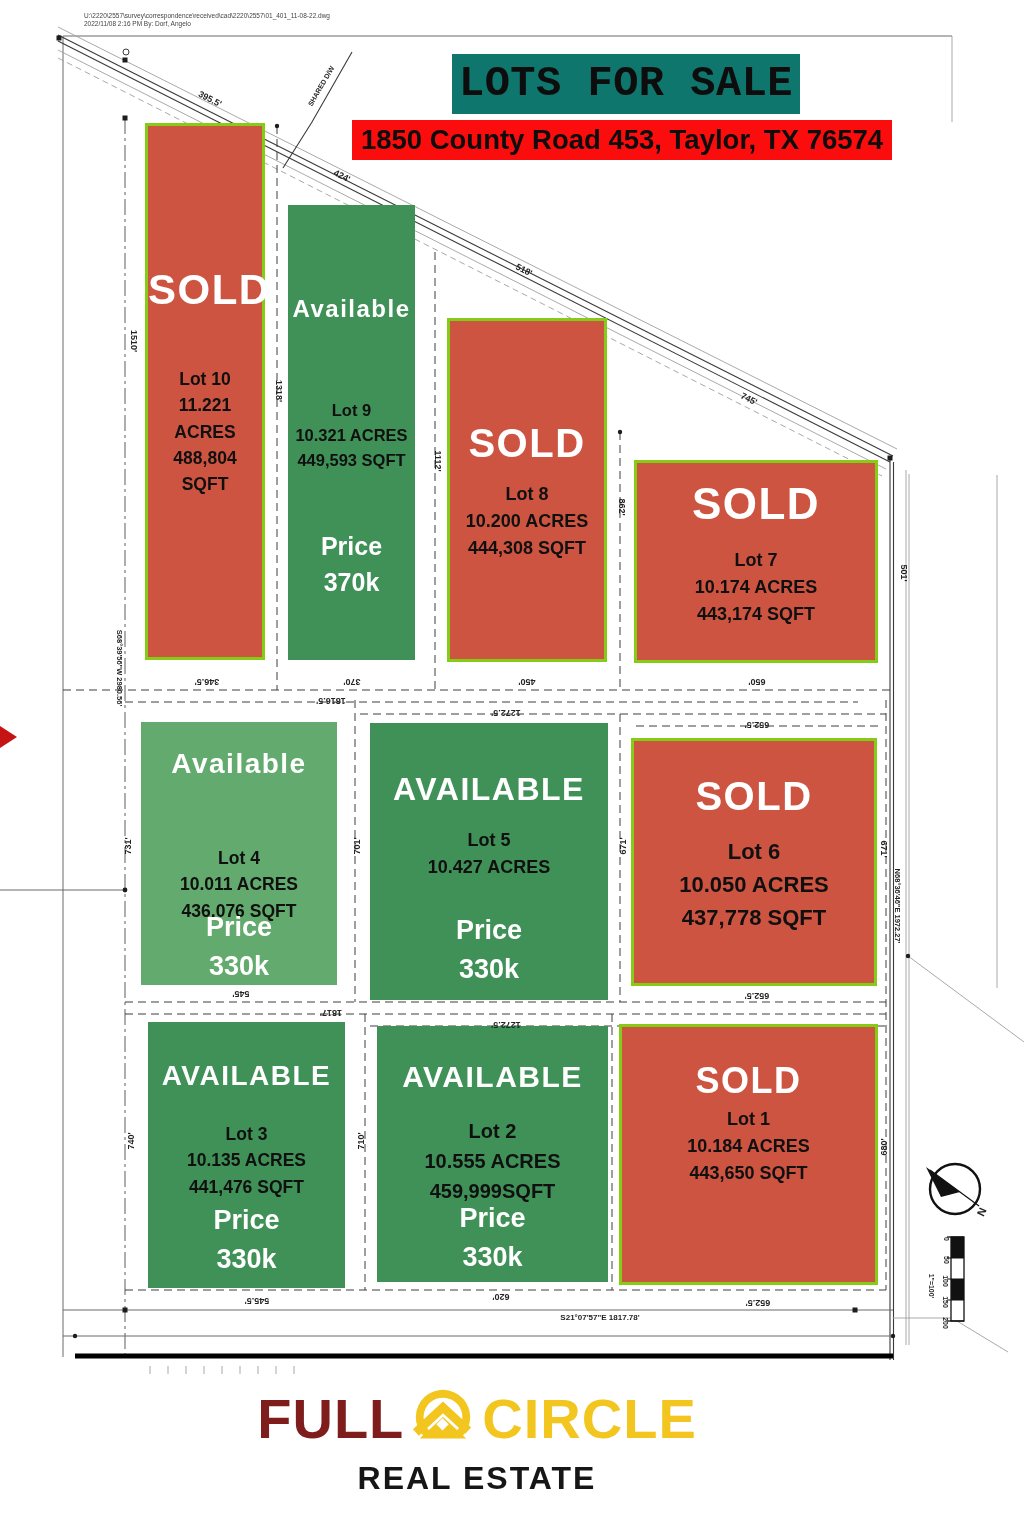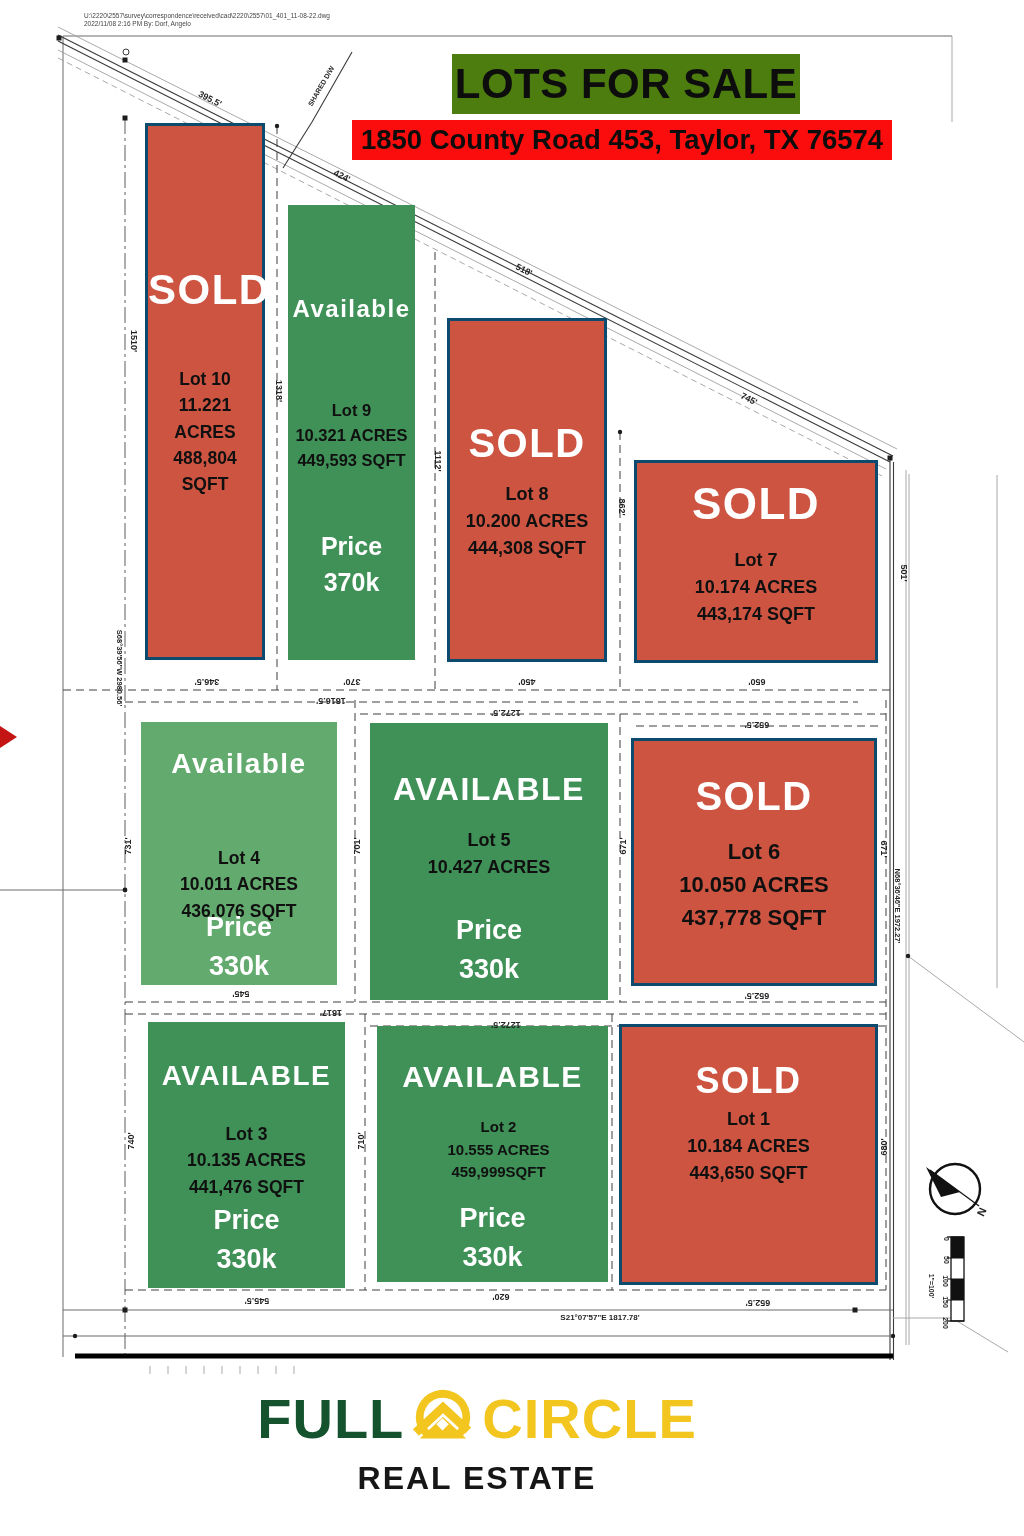--- a/index.html
+++ b/index.html
@@ -16,21 +16,21 @@
   .mk{fill:#1d1d1d;}
 
   .filehdr{position:absolute;left:84px;top:12px;font-size:6.5px;line-height:8px;color:#444;
            white-space:nowrap;}
   .banner{position:absolute;display:flex;align-items:center;justify-content:center;
           font-weight:bold;color:#0d0d0d;text-align:center;}
   .banner.title{left:452px;top:54px;width:348px;height:60px;font-size:42px;letter-spacing:0.5px;}
   .banner.address{left:352px;top:120px;width:540px;height:40px;font-size:27.5px;}
 
   .lot{position:absolute;box-sizing:border-box;text-align:center;}
-  .lot.sold-bg{border:3px solid #0c4a6e;}
+  .lot.sold-bg{border:3px solid #84cc16;}
   .lot .status{position:absolute;left:0;width:100%;color:#ffffff;font-weight:bold;letter-spacing:1.5px;}
   .lot .details{position:absolute;left:0;width:100%;color:#101010;font-weight:bold;line-height:1.5;}
   .lot .price{position:absolute;left:0;width:100%;color:#ffffff;font-weight:bold;line-height:1.45;}
 
   .dim{position:absolute;font-weight:bold;color:#242424;white-space:nowrap;}
 
   .red-arrow{position:absolute;left:0;top:726px;width:0;height:0;
              border-top:11px solid transparent;border-bottom:11px solid transparent;
              border-left:17px solid #c41414;}
 
@@ -140,21 +140,21 @@
       <line x1="947" y1="1300" x2="964" y2="1300" stroke="#111" stroke-width="1"></line>
       <line x1="947" y1="1321" x2="964" y2="1321" stroke="#111" stroke-width="1.3"></line>
     </g>
   </svg>
 
   <div class="filehdr">
     <div>U:\2220\2557\survey\correspondence\received\cad\2220\2557\01_401_11-08-22.dwg</div>
     <div>2022/11/08 2:16 PM By: Dorf, Angelo</div>
   </div>
 
-  <div class="banner title" style="background: #4d7c0f;">
+  <div class="banner title" style="background: #0f766e; font-family: Liberation Mono, monospace;">
     <span>LOTS FOR SALE</span>
   </div>
   <div class="banner address" style="background: rgb(251, 13, 13);">
     <span>1850 County Road 453, Taylor, TX 76574</span>
   </div>
 
   <div class="red-arrow"></div>
 
   <div id="lots">
       <div class="lot sold-bg" style="left: 145px; top: 123px; width: 120px; height: 537px; background: rgb(206, 84, 66);">
@@ -231,21 +231,21 @@
           <div>10.135 ACRES</div>
           <div>441,476 SQFT</div>
         </div>
         <div class="price" style="top: 179px; font-size: 27px;">
           <div>Price</div>
           <div>330k</div>
         </div>
       </div>
       <div class="lot" style="left: 377px; top: 1026px; width: 231px; height: 256px; background: rgb(63, 145, 87);">
         <div class="status" style="top: 34px; font-size: 30px;">AVAILABLE</div>
-        <div class="details" style="top: 90px; font-size: 15px; padding-left: 6px;">
+        <div class="details" style="top: 90px; font-size: 20px;">
           <div>Lot 2</div>
           <div>10.555 ACRES</div>
           <div>459,999SQFT</div>
         </div>
         <div class="price" style="top: 173px; font-size: 27px;">
           <div>Price</div>
           <div>330k</div>
         </div>
       </div>
       <div class="lot sold-bg" style="left: 619px; top: 1024px; width: 259px; height: 261px; background: rgb(206, 84, 66);">
@@ -296,21 +296,21 @@
       <span class="dim" style="left: 982px; top: 1212px; font-size: 11px; transform: translate(-50%, -50%) rotate(115deg);">N</span>
       <span class="dim" style="left: 946px; top: 1239px; font-size: 7px; transform: translate(-50%, -50%) rotate(90deg);">0</span>
       <span class="dim" style="left: 946px; top: 1260px; font-size: 7px; transform: translate(-50%, -50%) rotate(90deg);">50</span>
       <span class="dim" style="left: 945px; top: 1281px; font-size: 7px; transform: translate(-50%, -50%) rotate(90deg);">100</span>
       <span class="dim" style="left: 945px; top: 1302px; font-size: 7px; transform: translate(-50%, -50%) rotate(90deg);">150</span>
       <span class="dim" style="left: 945px; top: 1323px; font-size: 7px; transform: translate(-50%, -50%) rotate(90deg);">200</span>
       <span class="dim" style="left: 931px; top: 1286px; font-size: 7px; transform: translate(-50%, -50%) rotate(90deg);">1"=100'</span>
     </div>
 
   <div class="logo-row">
-    <span class="logo-word" style="color: #14532d;">FULL</span>
+    <span class="logo-word" style="color: #7f1d1d;">FULL</span>
     <svg width="62" height="62" viewBox="0 0 64 64">
       <circle cx="32" cy="30" r="24" fill="none" stroke="#f2c51f" stroke-width="8" stroke-dasharray="118 33" stroke-dashoffset="-62" transform="rotate(-20 32 30)"></circle>
       <path d="M32 30 L56 52 L8 52 Z" fill="#f2c51f"></path>
       <path d="M4 46 L32 20 L58 44" fill="none" stroke="#f2c51f" stroke-width="9"></path>
       <rect x="27" y="33" width="9" height="9" fill="#ffffff" transform="rotate(45 31.5 37.5)"></rect>
     </svg>
     <span class="logo-word" style="color: rgb(242, 197, 31);">CIRCLE</span>
   </div>
   <div class="logo-sub">REAL ESTATE</div>
 

